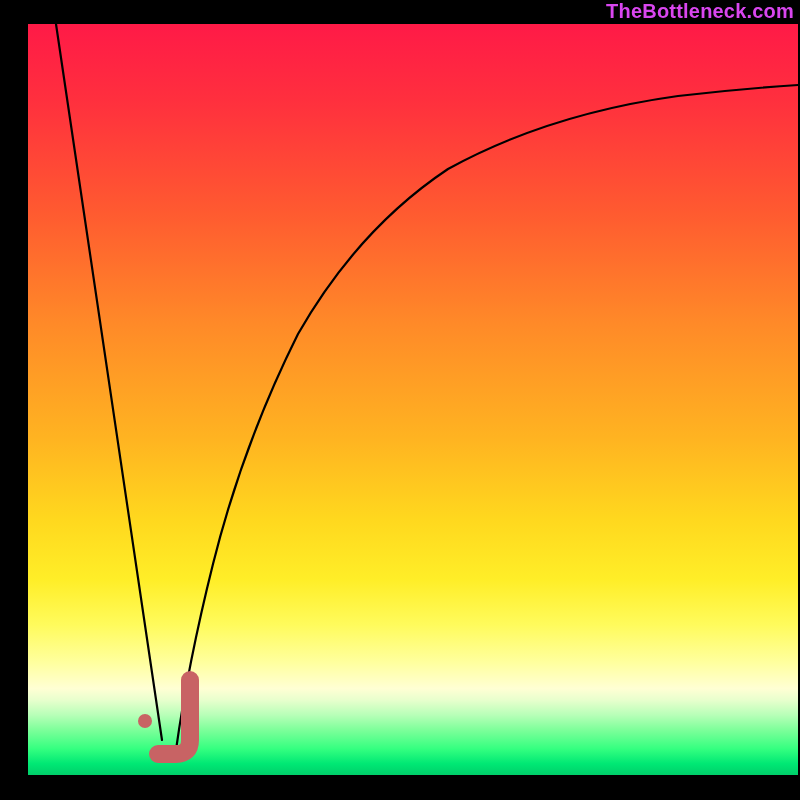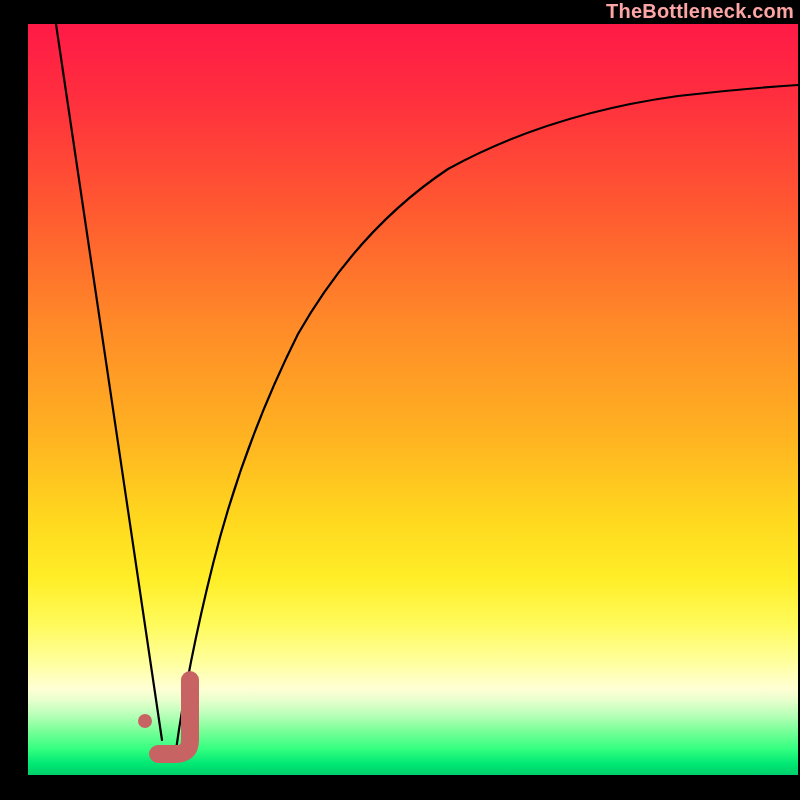--- a/index.html
+++ b/index.html
@@ -44,21 +44,21 @@
       #00cf6a 100%
     );
   }
   .watermark {
     position: absolute;
     top: 0px;
     right: 6px;
     font-family: Arial, Helvetica, sans-serif;
     font-size: 20px;
     font-weight: 600;
-    color: #fca5a5;
+    color: #d946ef;
     letter-spacing: 0.2px;
   }
   svg.curves {
     position: absolute;
     left: 0;
     top: 0;
     width: 770px;
     height: 751px;
   }
   .curve-path {

